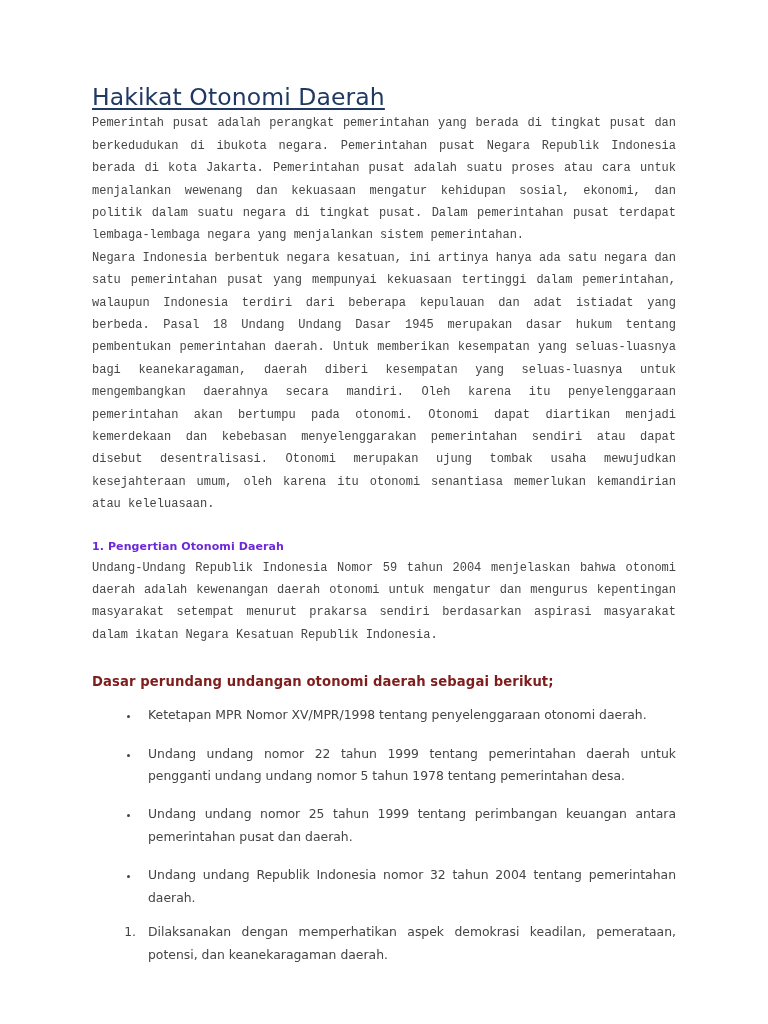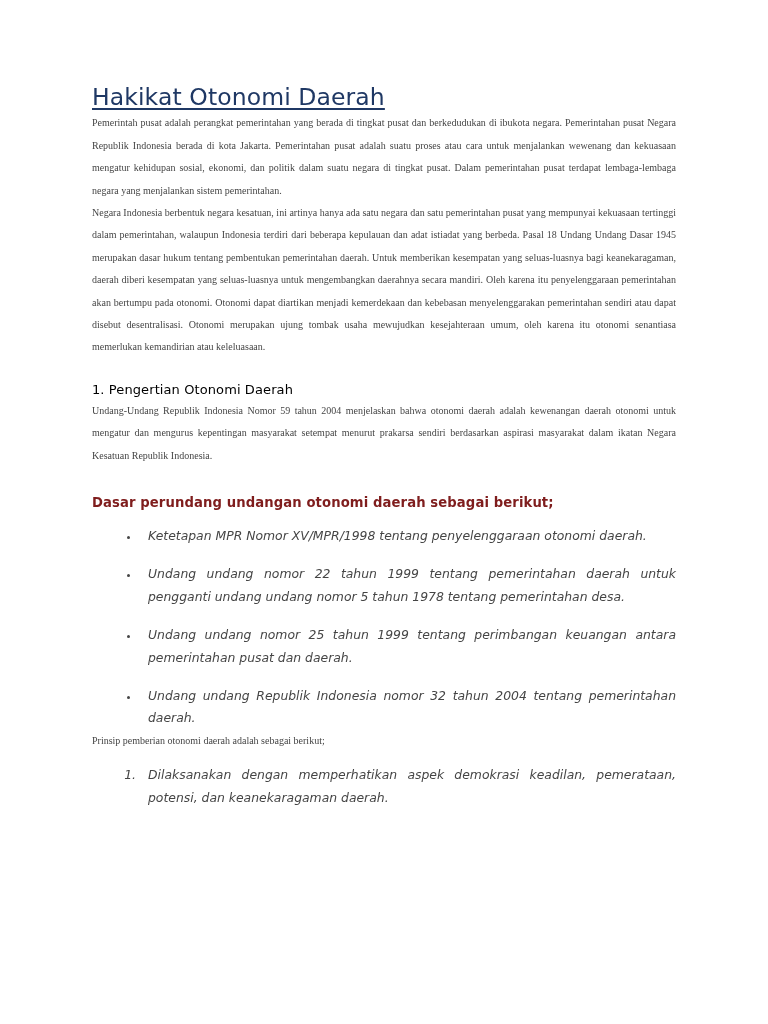--- a/index.html
+++ b/index.html
@@ -56,39 +56,39 @@
   }
   .byline .comments-link {
     color: #3b3bb0;
     text-decoration: underline;
     font-weight: 700;
     cursor: pointer;
   }
 
   
   p.body-text {
-    font-family: Liberation Serif, serif;
-    font-size: 10px;
+    font-family: Liberation Mono, monospace;
+    font-size: 12px;
     line-height: 22.4px;
     color: #454545;
     text-align: justify;
     margin: 0;
     -webkit-hyphens: none;
     hyphens: none;
   }
 
   .gap-para { margin-top: 21px; }
   .gap-small { margin-top: 18px; }
 
   
   h3.section-heading {
     font-family: "DejaVu Sans", sans-serif;
-    font-size: 13px;
-    font-weight: 400;
-    color: #000000;
+    font-size: 11px;
+    font-weight: 700;
+    color: #6d28d9;
     margin: 0;
     line-height: 20px;
     letter-spacing: 0.1px;
   }
   h3.section-heading.spaced { margin-top: 21px; }
 
   h3.sub-heading {
     font-family: "DejaVu Sans", sans-serif;
     font-size: 13.2px;
     font-weight: 700;
@@ -107,21 +107,20 @@
   ol.doc-list { list-style-type: decimal; }
 
   ul.doc-list > li, ol.doc-list > li {
     font-family: "DejaVu Sans", sans-serif;
     font-size: 12.4px;
     line-height: 22.4px;
     color: #454545;
     text-align: justify;
     margin-bottom: 16px;
     padding-left: 8px;
-    font-style: italic;
   }
   ul.doc-list > li::marker { font-size: 11px; }
   ol.doc-list > li::marker { font-size: 12.4px; }
   ul.doc-list > li:last-child,
   ol.doc-list > li:last-child { margin-bottom: 0; }
 </style>
 </head>
 <body>
 
 <div class="page">
@@ -141,20 +140,19 @@
     <h3 class="sub-heading">Dasar perundang undangan otonomi daerah sebagai berikut;</h3>
 
     <ul class="doc-list">
       <li>Ketetapan MPR Nomor XV/MPR/1998 tentang penyelenggaraan otonomi daerah.</li>
       <li>Undang undang nomor 22 tahun 1999 tentang pemerintahan daerah untuk pengganti undang undang nomor 5 tahun 1978 tentang pemerintahan desa.</li>
       <li>Undang undang nomor 25 tahun 1999 tentang perimbangan keuangan antara pemerintahan pusat dan daerah.</li>
       <li>Undang undang Republik Indonesia nomor 32 tahun 2004 tentang pemerintahan daerah.</li>
     </ul>
 
 
-    <p class="body-text">Prinsip pemberian otonomi daerah adalah sebagai berikut;</p>
 
     <ol class="doc-list">
       <li>Dilaksanakan dengan memperhatikan aspek demokrasi keadilan, pemerataan, potensi, dan keanekaragaman daerah.</li>
     </ol>
 
   </div>
 </div>
 
 </body></html>

